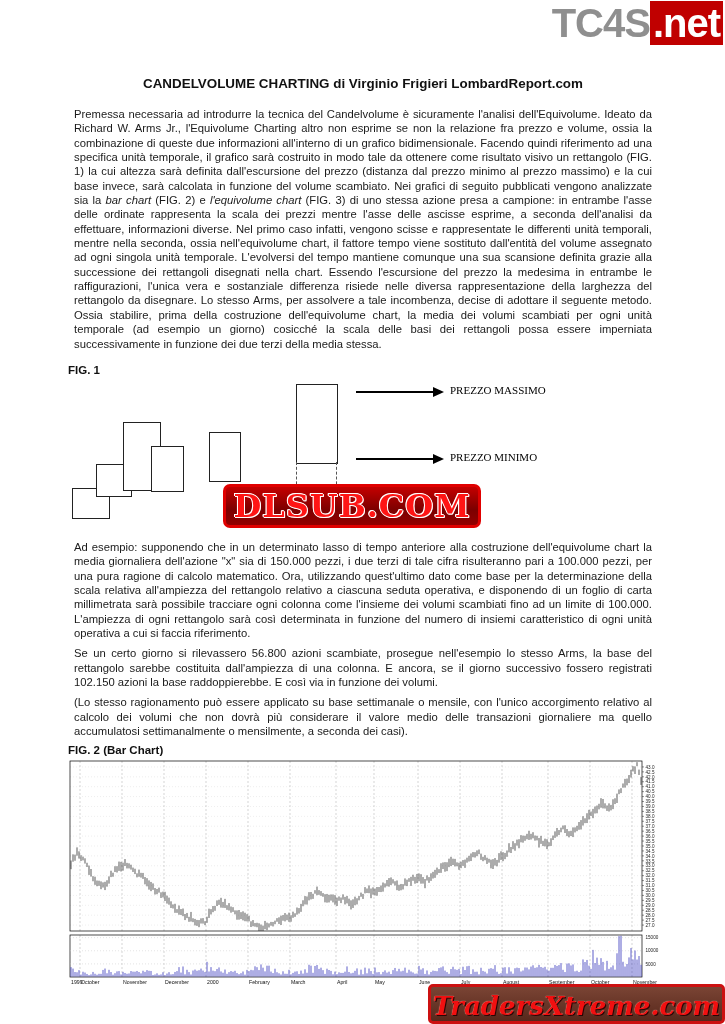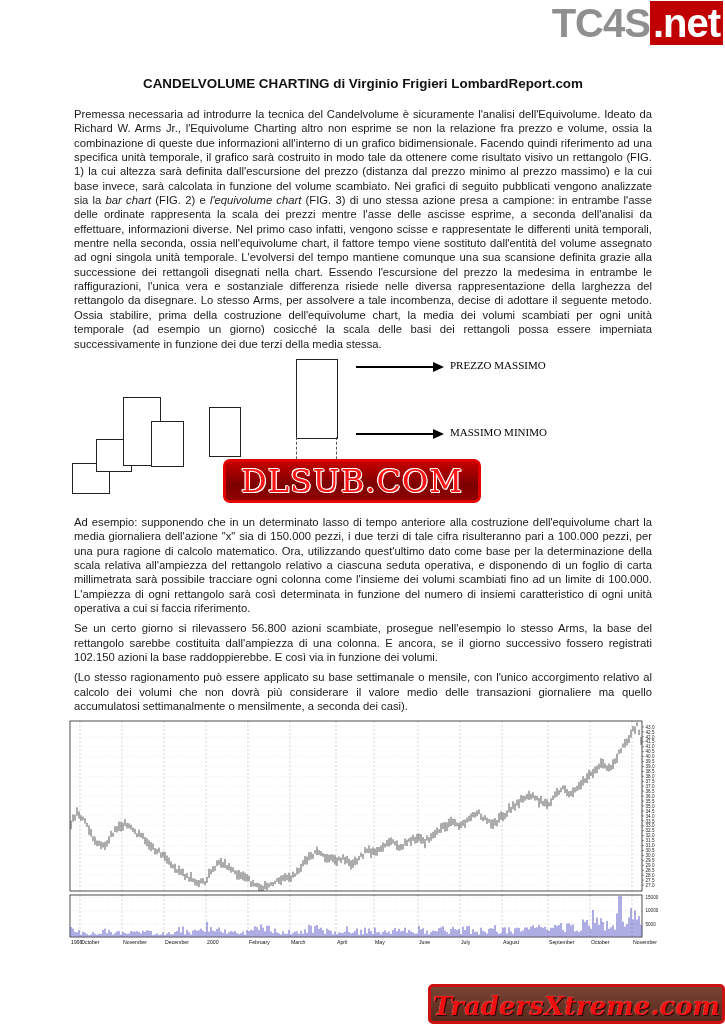--- a/index.html
+++ b/index.html
@@ -24,21 +24,21 @@
   .dashv{position:absolute;width:0;border-left:1px dashed #555;}
   .arrowline{position:absolute;height:0;border-top:2px solid #000;}
   .arrowline::after{content:"";position:absolute;right:-10px;top:-6px;width:0;height:0;
     border-left:11px solid #000;border-top:5px solid transparent;border-bottom:5px solid transparent;}
   .figlabel{position:absolute;font-family:"Liberation Serif",serif;font-size:11px;color:#000;white-space:nowrap;}
 
   .dlsub{position:absolute;left:155px;top:102px;width:258px;height:44px;
     border:3px solid #e00000;border-radius:7px;
     background:linear-gradient(180deg,#c40000 0%,#7c0000 60%,#920000 100%);
     display:flex;align-items:center;justify-content:center;box-sizing:border-box;}
-  .dlsub span{font-family:"DejaVu Serif",serif;font-weight:normal;font-size:32px;letter-spacing:1px;
+  .dlsub span{font-family:"DejaVu Serif",serif;font-weight:bold;font-size:32px;letter-spacing:1px;
     color:#ff1515;
     text-shadow:-1px 0 0 #fff,1px 0 0 #fff,0 -1px 0 #fff,0 1px 0 #fff,1px 1px 0 #fff,-1px -1px 0 #fff;}
 
   .fig2{margin-top:3px;}
 
   
   .footer-banner{position:absolute;left:428px;top:984px;width:297px;height:40px;
     background:linear-gradient(180deg,#7a4434 0%,#57281c 100%);
     border:3px solid #cc1111;border-radius:5px;box-sizing:border-box;
     display:flex;align-items:flex-end;justify-content:center;font-style:italic;}
@@ -51,43 +51,45 @@
 <div>
 
   <div class="tc4s"><span class="gray">TC4S</span><span class="red">.net</span></div>
 
   <div class="content">
 
     <h1 class="title">CANDELVOLUME CHARTING di Virginio Frigieri LombardReport.com</h1>
 
     <p class="body-text"><span>Premessa necessaria ad  introdurre la tecnica del Candelvolume è sicuramente l'analisi dell'Equivolume. Ideato da Richard W. Arms Jr., l'Equivolume Charting altro non esprime se non la relazione fra prezzo e volume, ossia la combinazione di queste due informazioni all'interno di un grafico bidimensionale. Facendo quindi riferimento ad una specifica unità temporale, il grafico sarà costruito in modo tale da ottenere come risultato visivo un rettangolo (FIG. 1) la cui altezza sarà definita dall'escursione del prezzo (distanza dal prezzo minimo al prezzo massimo) e la cui base invece, sarà calcolata in funzione del volume scambiato. Nei grafici di seguito pubblicati vengono analizzate sia la </span><i>bar chart</i><span> (FIG. 2) e </span><i>l'equivolume chart</i><span> (FIG. 3) di uno stessa azione presa a campione: in entrambe l'asse delle ordinate rappresenta la scala dei prezzi mentre l'asse delle ascisse esprime, a seconda dell'analisi da effettuare, informazioni diverse. Nel primo caso infatti, vengono scisse  e rappresentate le differenti unità temporali, mentre nella seconda, ossia nell'equivolume chart, il fattore tempo viene sostituto dall'entità del volume assegnato ad ogni singola unità temporale.  L'evolversi del tempo mantiene comunque una sua scansione definita grazie alla successione dei rettangoli disegnati nella chart. Essendo l'escursione del prezzo la medesima in entrambe le raffigurazioni, l'unica vera e sostanziale differenza risiede nelle diversa rappresentazione della larghezza del rettangolo da disegnare. Lo stesso Arms, per assolvere a tale incombenza,  decise di adottare il seguente metodo. Ossia stabilire, prima della costruzione dell'equivolume chart, la media dei volumi scambiati per ogni unità temporale (ad esempio un giorno) cosicché la scala delle basi dei rettangoli possa essere imperniata successivamente in funzione dei due terzi della media stessa.</span></p>
 
+    <div class="fig-label">FIG. 1</div>
 
     <div class="fig1">
       <div class="fbox" style="left:4px;top:106px;width:36px;height:29px;"></div>
       <div class="fbox" style="left:28px;top:82px;width:34px;height:31px;"></div>
       <div class="fbox" style="left:55px;top:40px;width:36px;height:67px;"></div>
       <div class="fbox" style="left:83px;top:64px;width:31px;height:44px;"></div>
       <div class="fbox" style="left:141px;top:50px;width:30px;height:48px;"></div>
       <div class="fbox" style="left:228px;top:2px;width:40px;height:78px;"></div>
       <div class="dashv" style="left:228px;top:80px;height:32px;"></div>
       <div class="dashv" style="left:268px;top:80px;height:32px;"></div>
       <div class="arrowline" style="left:288px;top:9px;width:78px;"></div>
       <div class="arrowline" style="left:288px;top:76px;width:78px;"></div>
       <div class="figlabel" style="left:382px;top:2px;">PREZZO MASSIMO</div>
-      <div class="figlabel" style="left:382px;top:69px;">MASSIMO MINIMO</div>
+      <div class="figlabel" style="left:382px;top:69px;">PREZZO MINIMO</div>
       <div class="dlsub">
           <span>DLSUB.COM</span>
         </div>
     </div>
 
     <p class="body-text">Ad esempio: supponendo che in un determinato lasso di tempo anteriore alla costruzione dell'equivolume chart la media giornaliera dell'azione "x" sia di 150.000 pezzi, i due terzi di tale cifra risulteranno pari a 100.000 pezzi,  per una pura ragione di calcolo matematico. Ora, utilizzando quest'ultimo dato come base per la determinazione della scala relativa all'ampiezza del rettangolo relativo a ciascuna seduta operativa, e disponendo di un  foglio di carta millimetrata sarà possibile tracciare ogni colonna  come l'insieme dei volumi scambiati fino ad un limite di 100.000. L'ampiezza di ogni rettangolo sarà così  determinata in funzione del numero di insiemi caratteristico di ogni unità operativa a cui si faccia riferimento.</p>
     <p class="body-text">Se un certo giorno si rilevassero 56.800 azioni scambiate, prosegue nell'esempio lo stesso Arms, la base del rettangolo sarebbe costituita dall'ampiezza di  una colonna. E ancora, se il giorno successivo fossero registrati 102.150 azioni la base raddoppierebbe. E così  via in funzione dei volumi.</p>
     <p class="body-text">(Lo stesso ragionamento può essere applicato su base settimanale o mensile, con l'unico accorgimento relativo al calcolo dei volumi che non dovrà più considerare il valore medio delle transazioni giornaliere ma quello accumulatosi settimanalmente o mensilmente, a seconda dei casi).</p>
 
+    <div class="fig-label" style="margin-top:1px;">FIG. 2 (Bar Chart)</div>
 
     <div class="fig2" id="chart"><svg width="596" height="228" viewBox="0 0 596 228">
           <line x1="2" y1="166.06976744186045" x2="574" y2="166.06976744186045" stroke="#dcdcdc" stroke-width="0.5" stroke-dasharray="1,2"></line>
           <line x1="2" y1="156.1860465116279" x2="574" y2="156.1860465116279" stroke="#dcdcdc" stroke-width="0.5" stroke-dasharray="1,2"></line>
           <line x1="2" y1="146.30232558139534" x2="574" y2="146.30232558139534" stroke="#dcdcdc" stroke-width="0.5" stroke-dasharray="1,2"></line>
           <line x1="2" y1="136.41860465116278" x2="574" y2="136.41860465116278" stroke="#dcdcdc" stroke-width="0.5" stroke-dasharray="1,2"></line>
           <line x1="2" y1="126.53488372093022" x2="574" y2="126.53488372093022" stroke="#dcdcdc" stroke-width="0.5" stroke-dasharray="1,2"></line>
           <line x1="2" y1="116.65116279069767" x2="574" y2="116.65116279069767" stroke="#dcdcdc" stroke-width="0.5" stroke-dasharray="1,2"></line>
           <line x1="2" y1="106.76744186046511" x2="574" y2="106.76744186046511" stroke="#dcdcdc" stroke-width="0.5" stroke-dasharray="1,2"></line>
           <line x1="2" y1="96.88372093023256" x2="574" y2="96.88372093023256" stroke="#dcdcdc" stroke-width="0.5" stroke-dasharray="1,2"></line>

